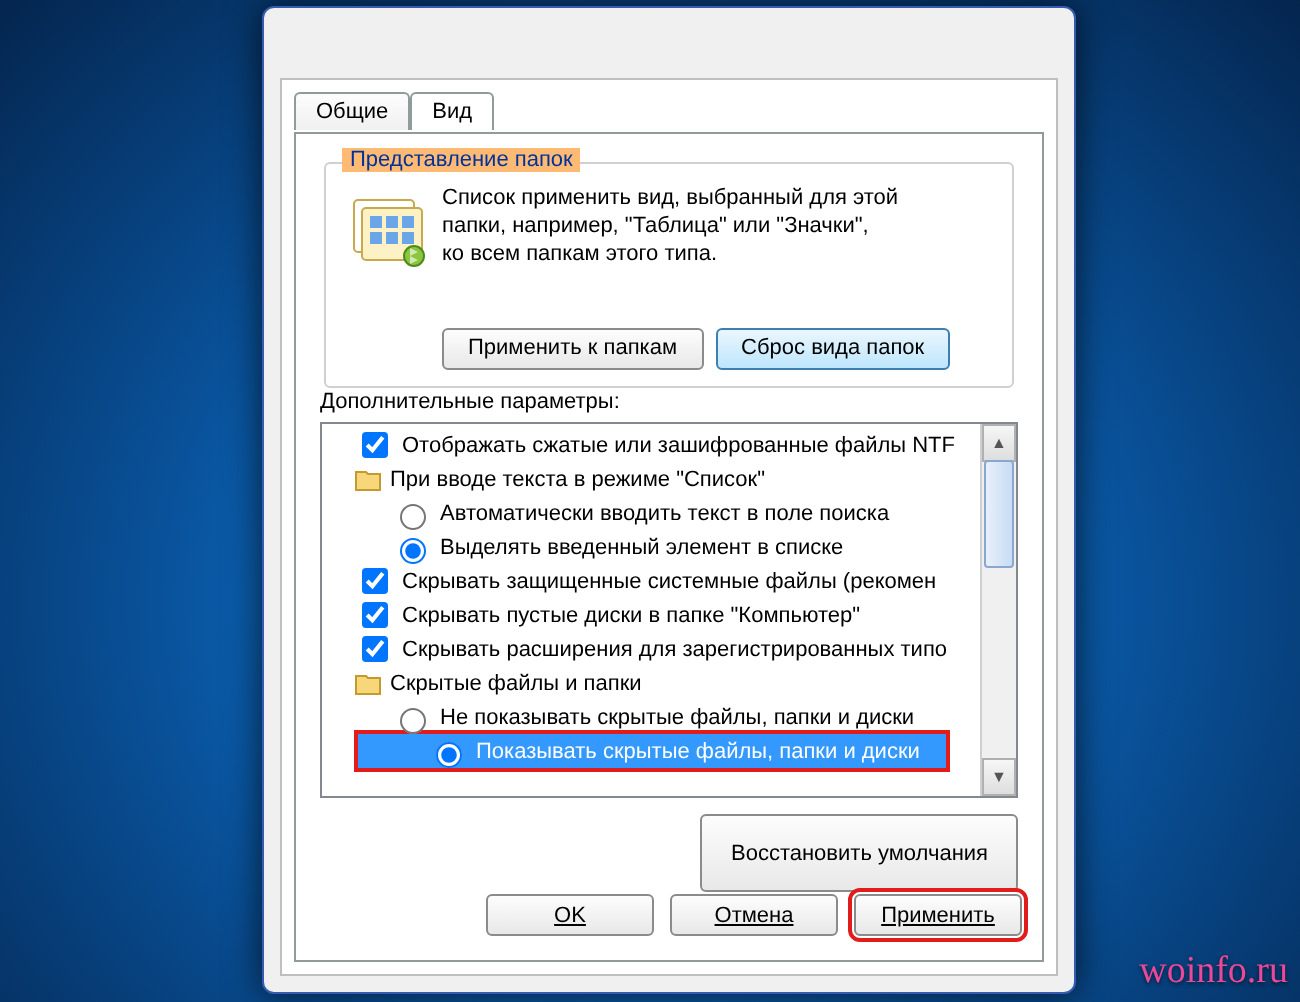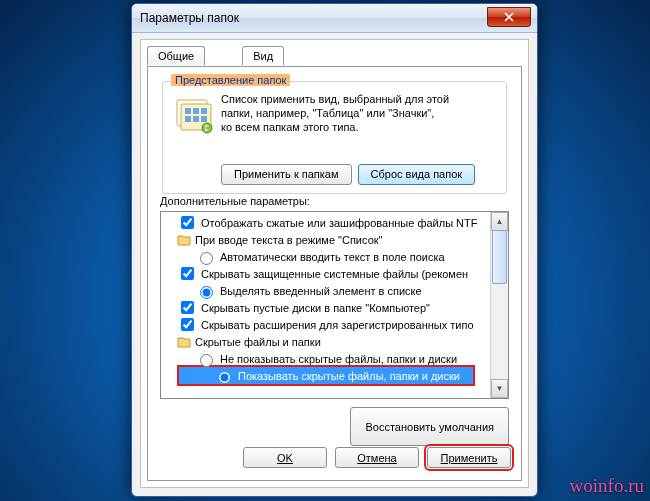--- a/index.html
+++ b/index.html
@@ -7,21 +7,21 @@
 
 .dialog{position:absolute;left:131px;top:3px;width:405px;height:492px;background:#f0f0f0;border:1px solid #365bb0;border-radius:6px;box-shadow:0 0 18px rgba(0,0,0,0.7);}
 
 .titlebar{height:28px;background:linear-gradient(to bottom,#eef4fc 0%,#dce6f4 48%,#cad8ec 52%,#dde8f7 100%);border-radius:5px 5px 0 0;display:flex;align-items:center;padding:0 0 0 8px;border-bottom:1px solid #9fb6d4;}
 .titlebar-text{color:#000;font-size:12px;}
 .close-btn{margin-left:auto;width:42px;height:18px;margin-right:6px;margin-top:-2px;background:linear-gradient(to bottom,#e49a88 0%,#cf3c16 48%,#b21d02 52%,#d5542c 100%);border:1px solid #7a1a03;border-radius:0 0 3px 3px;display:flex;align-items:center;justify-content:center;color:#fff;font-weight:bold;cursor:pointer;}
 .close-btn svg{width:10px;height:10px;}
 
 .body{position:absolute;left:8px;right:8px;top:35px;bottom:8px;background:#fff;border:1px solid #bfbfbf;}
 
-.tabs{position:absolute;left:6px;top:6px;display:flex;z-index:2;gap:37px;}
+.tabs{position:absolute;left:6px;top:6px;display:flex;z-index:2;}
 .tab{padding:3px 10px;background:linear-gradient(#fdfdfd,#f0f0f0);border:1px solid #919b9c;border-bottom:none;border-radius:3px 3px 0 0;cursor:pointer;}
 .tab.active{background:#fff;position:relative;z-index:3;}
 .tab-panel{position:absolute;left:6px;right:6px;top:26px;bottom:6px;border:1px solid #919b9c;background:#fff;}
 
 .group{position:absolute;border:1px solid #d0d0d0;border-radius:3px;}
 .group-label{position:absolute;top:-8px;left:8px;background:#fdba74;padding:0 4px;color:#003399;}
 .grp-top{left:12px;right:12px;top:14px;height:100px;}
 .icon-folder{position:absolute;left:10px;top:12px;width:40px;height:40px;}
 .grp-text{position:absolute;left:58px;top:10px;right:10px;font-size:11px;color:#000;line-height:14px;}
 .btns-row{position:absolute;left:58px;bottom:8px;display:flex;gap:6px;}
@@ -48,28 +48,20 @@
 .bottom-btns{position:absolute;right:10px;bottom:12px;display:flex;gap:8px;text-decoration:underline;}
 .bottom-btns .btn{width:84px;padding:0;}
 .hl-red-btn{outline:2px solid #e21b1b;outline-offset:1px;}
 
 .watermark{position:absolute;right:6px;bottom:4px;color:#ec4899;font-size:19px;text-shadow:0 1px 2px rgba(0,0,0,.6);font-family:Liberation Serif, serif;}
 </style>
 </head>
 <body>
 
 <div class="dialog">
-  <div class="titlebar">
-    <span class="titlebar-text">Параметры папок</span>
-    <div class="close-btn">
-      <svg viewBox="0 0 10 10">
-          <path d="M1 1 L9 9 M9 1 L1 9" stroke="#fff" stroke-width="1.6"></path>
-        </svg>
-    </div>
-  </div>
 
   <div class="body">
     <div class="tabs">
       <div class="tab">Общие</div>
       <div class="tab active">Вид</div>
     </div>
 
     <div class="tab-panel">
 
       <fieldset class="group grp-top">
@@ -116,29 +108,29 @@
             <span class="lbl">При вводе текста в режиме "Список"</span>
             </div>
 
           <div class="ti">
               <span class="sp" style="width:28px"></span>
               <input type="radio" class="rb" name="r1" style="">
               <span class="lbl">Автоматически вводить текст в поле поиска</span>
             </div>
 
           <div class="ti">
+              <span class="sp" style="width:28px"></span>
+              <input type="radio" class="rb" name="r1" checked="" style="">
+              <span class="lbl">Выделять введенный элемент в списке</span>
+            </div>
+
+          <div class="ti">
               <span class="sp" style="width:10px"></span>
               <input type="checkbox" class="cb" checked="" style="">
               <span class="lbl">Скрывать защищенные системные файлы (рекомен</span>
-            </div>
-
-          <div class="ti">
-              <span class="sp" style="width:28px"></span>
-              <input type="radio" class="rb" name="r1" checked="" style="">
-              <span class="lbl">Выделять введенный элемент в списке</span>
             </div>
 
           <div class="ti">
               <span class="sp" style="width:10px"></span>
               <input type="checkbox" class="cb" checked="" style="">
               <span class="lbl">Скрывать пустые диски в папке "Компьютер"</span>
             </div>
 
           <div class="ti">
               <span class="sp" style="width:10px"></span>

